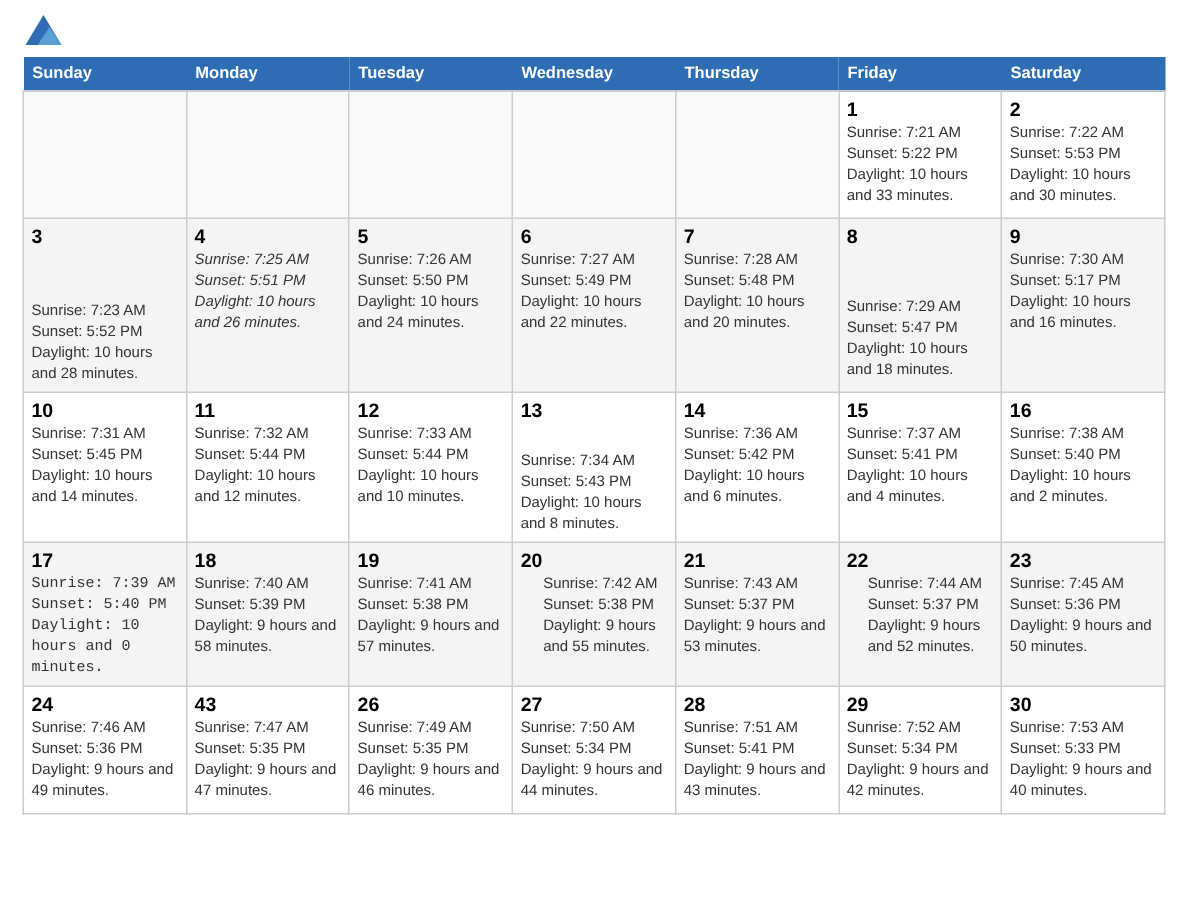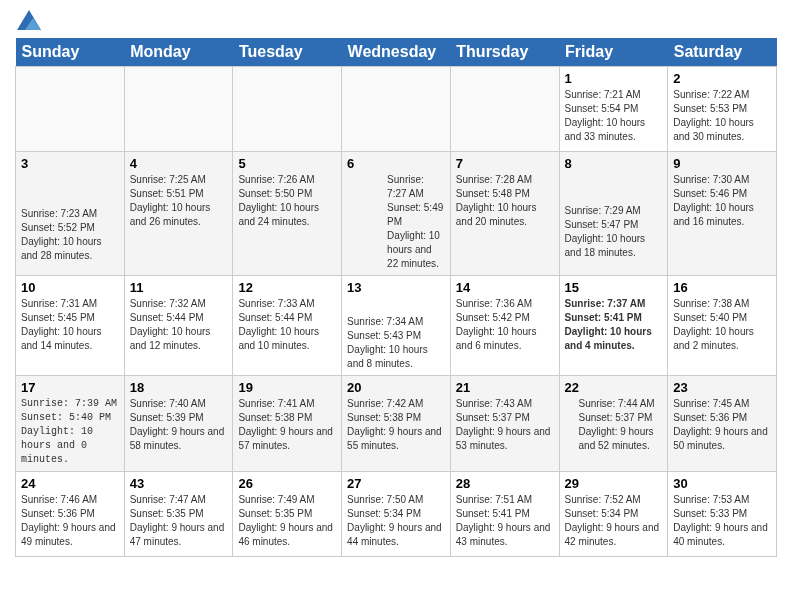--- a/index.html
+++ b/index.html
@@ -55,21 +55,21 @@
     table {
       width: 100%;
       border-collapse: collapse;
       font-size: 11px;
     }
     thead th {
       background-color: #2e6db4;
       color: #fff;
       text-align: left;
       padding: 5px 6px;
-      font-size: 16px;
+      font-size: 11px;
       font-weight: bold;
     }
     td {
       border: 1px solid #ccc;
       vertical-align: top;
       padding: 4px 5px;
       width: 14.28%;
       min-height: 80px;
     }
     .day-number {
@@ -128,71 +128,71 @@
   <tbody id="calendar-body">
   <tr>
         <td class="empty-cell"></td>
         <td class="empty-cell"></td>
         <td class="empty-cell"></td>
         <td class="empty-cell"></td>
         <td class="empty-cell"></td>
         <td>
           <span class="day-number">1</span>
           <div class="day-info" style="white-space: pre-line;">Sunrise: 7:21 AM
-Sunset: 5:54 PM
+Sunset: 5:22 PM
 Daylight: 10 hours and 33 minutes.</div>
         </td>
         <td>
           <span class="day-number">2</span>
           <div class="day-info" style="white-space: pre-line;">Sunrise: 7:22 AM
 Sunset: 5:53 PM
 Daylight: 10 hours and 30 minutes.</div>
         </td>
       </tr>
       <tr class="alt-row">
         <td>
           <span class="day-number">3</span>
           <div class="day-info" style="white-space: pre-line; margin-top: 36px;">Sunrise: 7:23 AM
 Sunset: 5:52 PM
 Daylight: 10 hours and 28 minutes.</div>
         </td>
         <td>
           <span class="day-number">4</span>
-          <div class="day-info" style="white-space: pre-line;">Sunrise: 7:25 AM
+          <div class="day-info" style="white-space: pre-line; font-style: italic;">Sunrise: 7:25 AM
 Sunset: 5:51 PM
 Daylight: 10 hours and 26 minutes.</div>
         </td>
         <td>
           <span class="day-number">5</span>
           <div class="day-info" style="white-space: pre-line;">Sunrise: 7:26 AM
 Sunset: 5:50 PM
 Daylight: 10 hours and 24 minutes.</div>
         </td>
         <td>
           <span class="day-number">6</span>
-          <div class="day-info" style="white-space: pre-line; margin-left: 40px;">Sunrise: 7:27 AM
+          <div class="day-info" style="white-space: pre-line;">Sunrise: 7:27 AM
 Sunset: 5:49 PM
 Daylight: 10 hours and 22 minutes.</div>
         </td>
         <td>
           <span class="day-number">7</span>
           <div class="day-info" style="white-space: pre-line;">Sunrise: 7:28 AM
 Sunset: 5:48 PM
 Daylight: 10 hours and 20 minutes.</div>
         </td>
         <td>
           <span class="day-number">8</span>
           <div class="day-info" style="white-space: pre-line; margin-top: 33px;">Sunrise: 7:29 AM
 Sunset: 5:47 PM
 Daylight: 10 hours and 18 minutes.</div>
         </td>
         <td>
           <span class="day-number">9</span>
           <div class="day-info" style="white-space: pre-line;">Sunrise: 7:30 AM
-Sunset: 5:46 PM
+Sunset: 5:17 PM
 Daylight: 10 hours and 16 minutes.</div>
         </td>
       </tr>
       <tr>
         <td>
           <span class="day-number">10</span>
           <div class="day-info" style="white-space: pre-line;">Sunrise: 7:31 AM
 Sunset: 5:45 PM
 Daylight: 10 hours and 14 minutes.</div>
         </td>
@@ -215,21 +215,21 @@
 Daylight: 10 hours and 8 minutes.</div>
         </td>
         <td>
           <span class="day-number">14</span>
           <div class="day-info" style="white-space: pre-line;">Sunrise: 7:36 AM
 Sunset: 5:42 PM
 Daylight: 10 hours and 6 minutes.</div>
         </td>
         <td>
           <span class="day-number">15</span>
-          <div class="day-info" style="white-space: pre-line; font-weight: bold;">Sunrise: 7:37 AM
+          <div class="day-info" style="white-space: pre-line;">Sunrise: 7:37 AM
 Sunset: 5:41 PM
 Daylight: 10 hours and 4 minutes.</div>
         </td>
         <td>
           <span class="day-number">16</span>
           <div class="day-info" style="white-space: pre-line;">Sunrise: 7:38 AM
 Sunset: 5:40 PM
 Daylight: 10 hours and 2 minutes.</div>
         </td>
       </tr>
@@ -247,21 +247,21 @@
 Daylight: 9 hours and 58 minutes.</div>
         </td>
         <td>
           <span class="day-number">19</span>
           <div class="day-info" style="white-space: pre-line;">Sunrise: 7:41 AM
 Sunset: 5:38 PM
 Daylight: 9 hours and 57 minutes.</div>
         </td>
         <td>
           <span class="day-number">20</span>
-          <div class="day-info" style="white-space: pre-line;">Sunrise: 7:42 AM
+          <div class="day-info" style="white-space: pre-line; margin-left: 15px;">Sunrise: 7:42 AM
 Sunset: 5:38 PM
 Daylight: 9 hours and 55 minutes.</div>
         </td>
         <td>
           <span class="day-number">21</span>
           <div class="day-info" style="white-space: pre-line;">Sunrise: 7:43 AM
 Sunset: 5:37 PM
 Daylight: 9 hours and 53 minutes.</div>
         </td>
         <td>

